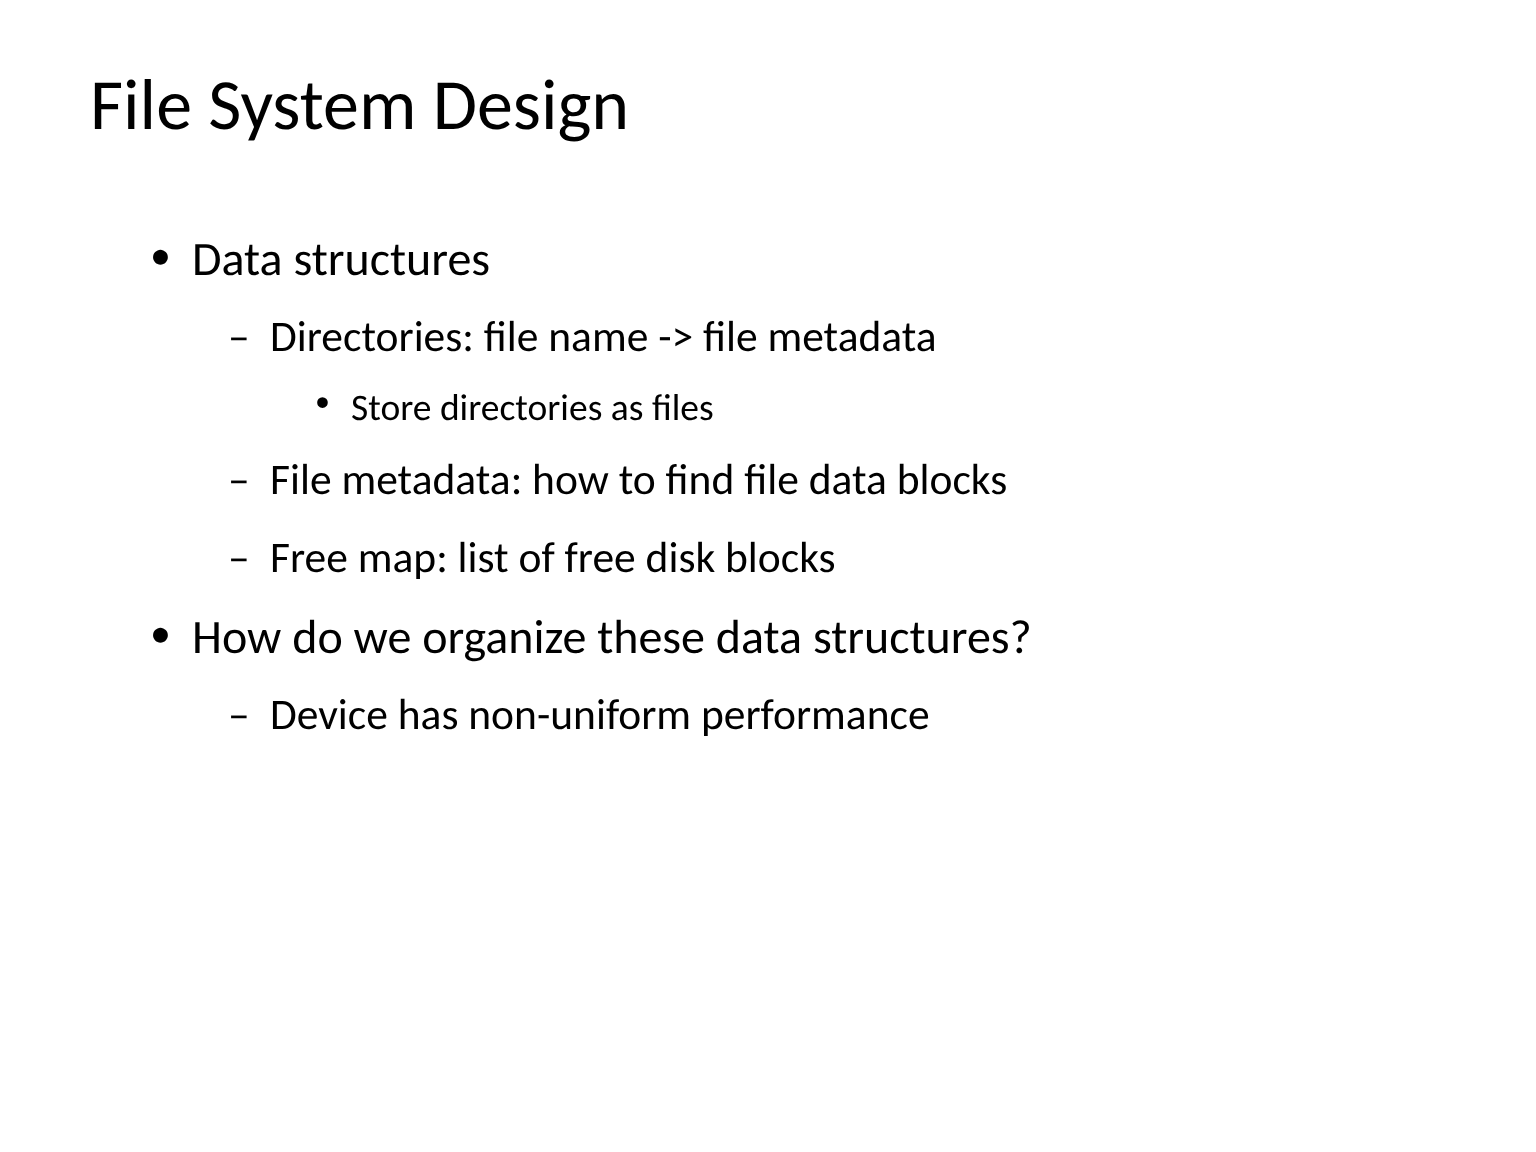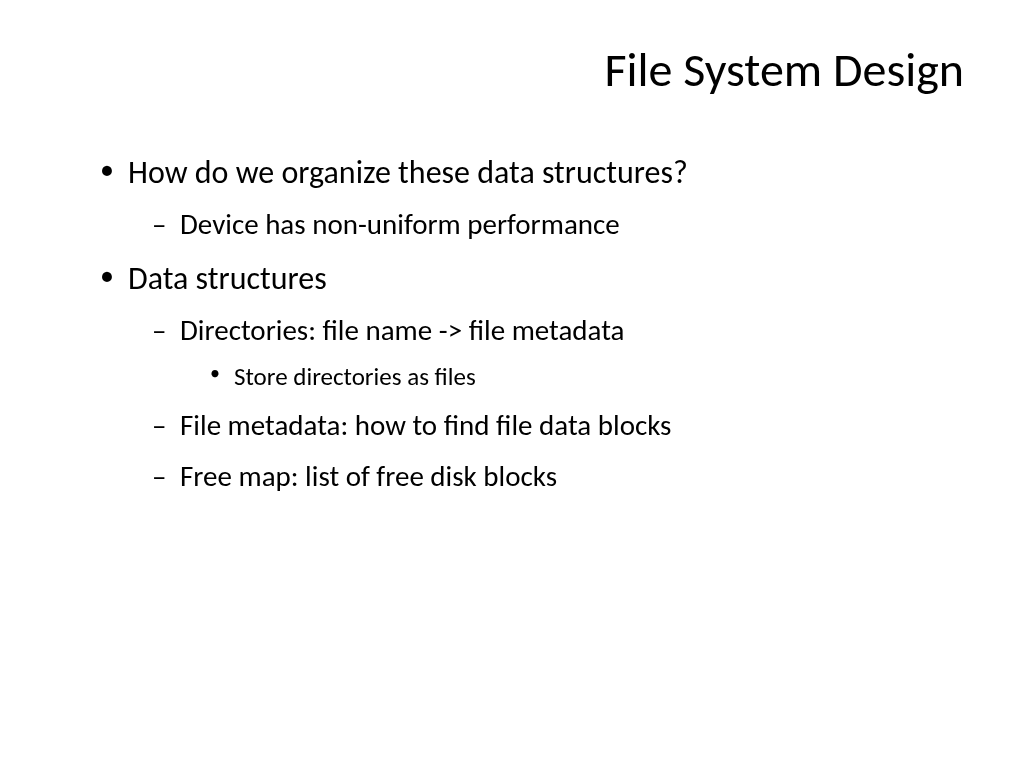--- a/index.html
+++ b/index.html
@@ -16,21 +16,21 @@
       overflow: hidden;
     }
     .slide {
       width: 100%;
       height: 100%;
       padding: 30px 60px 40px 60px;
     }
     .slide-title {
       font-size: 48px;
       font-weight: 400;
-      text-align: right;
+      text-align: left;
       margin-bottom: 50px;
       margin-top: 10px;
     }
     .content {
       padding-left: 40px;
     }
     ul {
       list-style: none;
     }
     .level1 {
@@ -84,41 +84,41 @@
     }
   </style>
 </head>
 <body>
 
 <div class="slide">
   <h1 class="slide-title">File System Design</h1>
   <div class="content">
     <ul class="level1">
       <li>
-        <span>How do we organize these data structures?</span>
-        <ul class="level2">
-          <li>
-            <span>Device has non-uniform performance</span>
-          </li>
-        </ul>
-      </li>
-      <li>
         <span>Data structures</span>
         <ul class="level2">
           <li>
             <span>Directories: file name -&gt; file metadata</span>
             <ul class="level3">
               <li>
                 <span>Store directories as files</span>
               </li>
             </ul>
           </li>
           <li>
             <span>File metadata: how to find file data blocks</span>
           </li>
           <li>
             <span>Free map: list of free disk blocks</span>
           </li>
         </ul>
       </li>
+      <li>
+        <span>How do we organize these data structures?</span>
+        <ul class="level2">
+          <li>
+            <span>Device has non-uniform performance</span>
+          </li>
+        </ul>
+      </li>
     </ul>
   </div>
 </div>
 
 </body></html>

